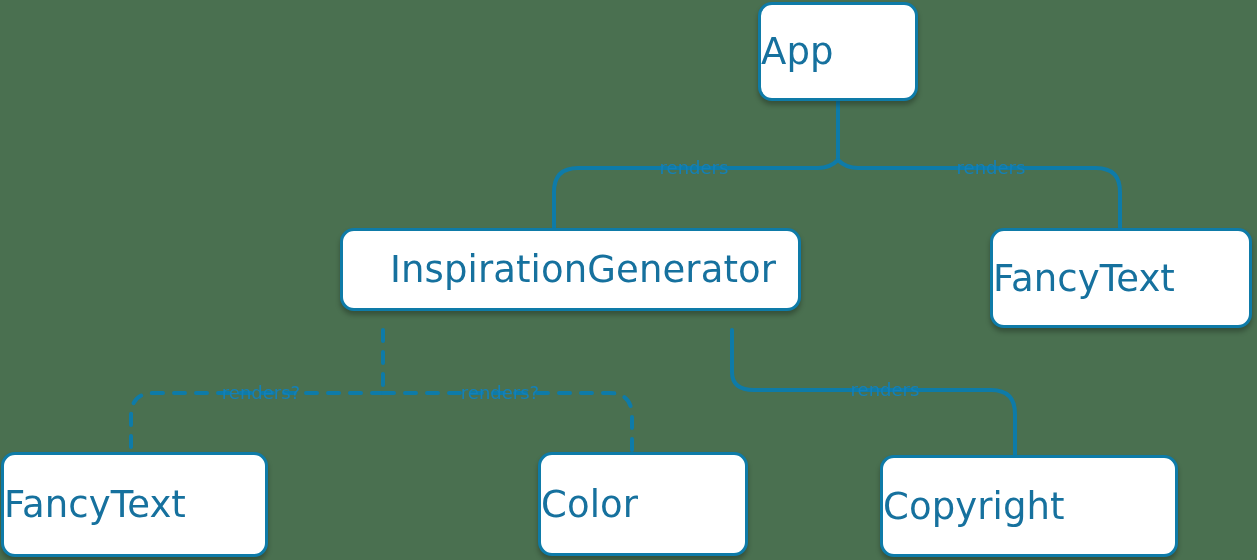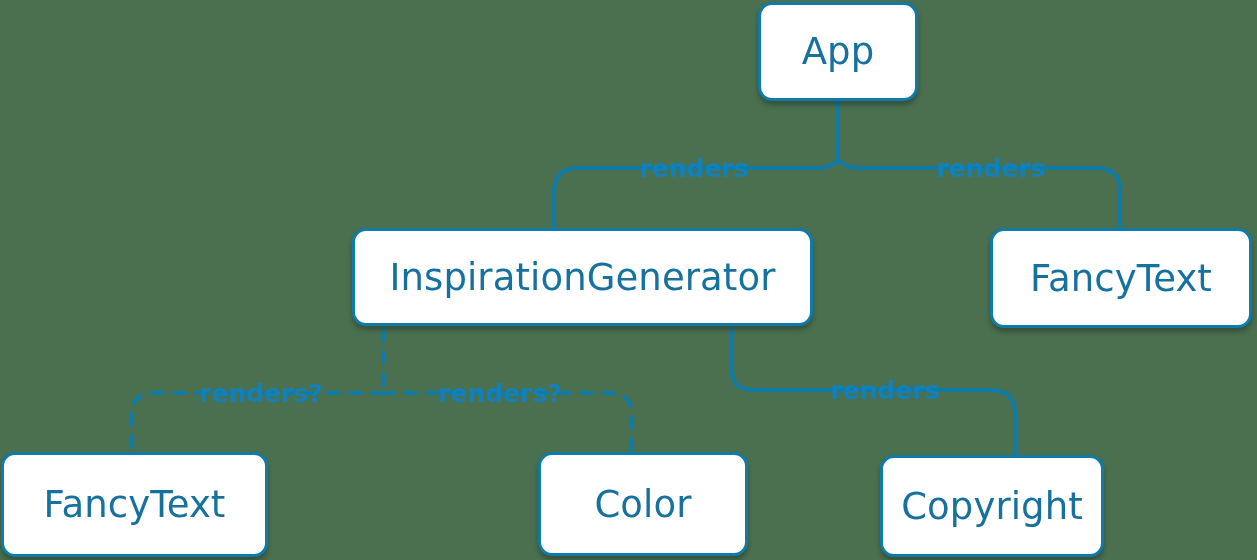--- a/index.html
+++ b/index.html
@@ -27,49 +27,48 @@
     height: 560px;
   }
   .node {
     position: absolute;
     box-sizing: border-box;
     background: #ffffff;
     border: 3px solid #0e7ba8;
     border-radius: 14px;
     display: flex;
     align-items: center;
-    justify-content: center;
     box-shadow: 0 4px 5px rgba(0,0,0,0.28);
     z-index: 3;
   }
   .node-label {
     color: #16719e;
     font-size: 37px;
     font-weight: 400;
     letter-spacing: 0.1px;
     white-space: nowrap;
     line-height: 1;
   }
   .edge-label {
     position: absolute;
     color: #1380b8;
-    font-size: 25px;
-    font-weight: 700;
+    font-size: 18px;
+    font-weight: 400;
     white-space: nowrap;
     line-height: 1;
     z-index: 4;
     transform: translate(-50%, -50%);
   }
   
   #node-app            { left: 758px;  top: 2px;   width: 160px; height: 99px; }
-  #node-inspiration    { left: 352px;  top: 228px; width: 461px; height: 98px; }
+  #node-inspiration    { left: 340px;  top: 228px; width: 461px; height: 83px; padding-left: 47px; }
   #node-fancytext-top  { left: 990px;  top: 228px; width: 262px; height: 100px; }
   #node-fancytext-bot  { left: 1px;    top: 452px; width: 267px; height: 105px; }
   #node-color          { left: 538px;  top: 452px; width: 210px; height: 104px; }
-  #node-copyright      { left: 880px;  top: 455px; width: 224px; height: 102px; }
+  #node-copyright      { left: 880px;  top: 455px; width: 298px; height: 102px; }
 </style>
 </head>
 <body>
 
 <div id="diagram-root">
 
   <svg id="edge-layer" viewBox="0 0 1257 560" width="1257" height="560" aria-hidden="true">
     <g fill="none" stroke="#0e7ba8" stroke-width="4" stroke-linecap="round" stroke-linejoin="round">
 
       <path d="M 838 101 L 838 160"></path>

